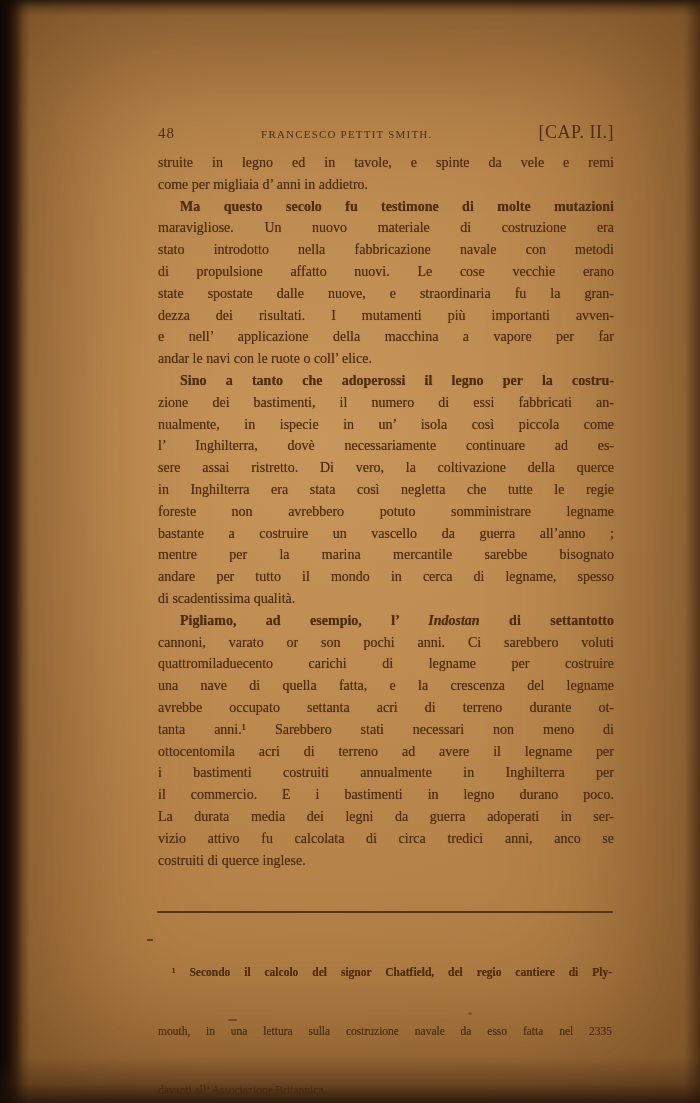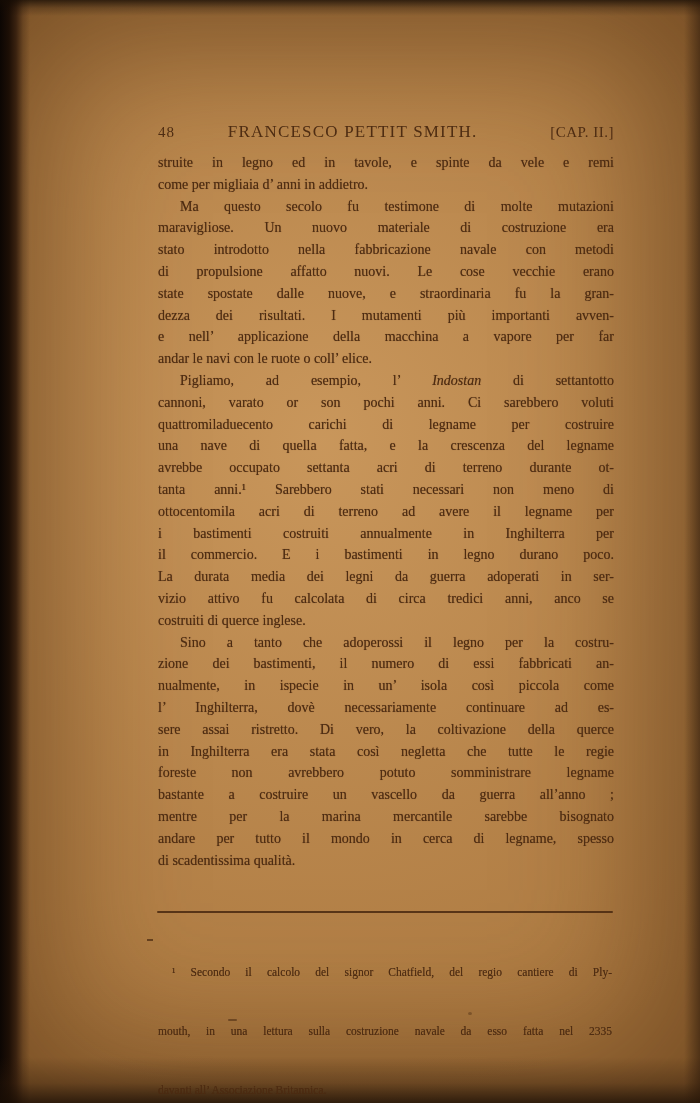--- a/index.html
+++ b/index.html
@@ -28,34 +28,34 @@
   }
   .edge-right{
     position:absolute;right:0;top:0;bottom:0;width:16px;
     background:linear-gradient(270deg,rgba(40,22,8,0.55) 0px,rgba(40,22,8,0) 16px);
   }
   .header{
     position:absolute;left:158px;top:122px;width:456px;
     display:flex;justify-content:space-between;align-items:baseline;
   }
   .page-num{font-size:15px;letter-spacing:1px;}
-  .running-title{font-size:17px;letter-spacing:1.2px;transform:translateX(-10px);}
-  .chapter{font-size:15px;letter-spacing:0.5px;}
+  .running-title{font-size:11px;letter-spacing:1.2px;transform:translateX(-10px);}
+  .chapter{font-size:18px;letter-spacing:0.5px;}
   .body-text{
     position:absolute;left:158px;top:152px;width:456px;
     font-size:14px;line-height:21.8px;
     text-shadow:0 0 0.7px rgba(60,30,10,0.55);
   }
   .para{margin:0;}
   .line{
     text-align:justify;text-align-last:justify;
     overflow:hidden;max-height:22px;white-space:normal;
   }
   .line.last{text-align-last:left;}
-  .line.first{text-indent:22px;}
+  .line.first{text-indent:22px;font-weight:bold;}
   .footnote-rule{
     position:absolute;left:157px;top:911px;width:456px;height:2px;
     background:#4e2c12;border-radius:1px;opacity:0.9;
   }
   .footnote{
     position:absolute;left:158px;top:921px;width:454px;
     font-size:11.5px;line-height:13.8px;
     text-shadow:0 0 0.5px rgba(60,30,10,0.5);
   }
   .footnote .line{max-height:14px;margin-top:45px;}
@@ -91,45 +91,45 @@
         <div class="line first">Ma questo secolo fu testimone di molte mutazioni</div>
         <div class="line">maravigliose. Un nuovo materiale di costruzione era</div>
         <div class="line">stato introdotto nella fabbricazione navale con metodi</div>
         <div class="line">di propulsione affatto nuovi. Le cose vecchie erano</div>
         <div class="line">state spostate dalle nuove, e straordinaria fu la gran-</div>
         <div class="line">dezza dei risultati. I mutamenti più importanti avven-</div>
         <div class="line">e nell’ applicazione della macchina a vapore per far</div>
         <div class="line last">andar le navi con le ruote o coll’ elice.</div>
       </div>
       <div class="para">
+        <div class="line first">Sino a tanto che adoperossi il legno per la costru-</div>
+        <div class="line">zione dei bastimenti, il numero di essi fabbricati an-</div>
+        <div class="line">nualmente, in ispecie in un’ isola così piccola come</div>
+        <div class="line">l’ Inghilterra, dovè necessariamente continuare ad es-</div>
+        <div class="line">sere assai ristretto. Di vero, la coltivazione della querce</div>
+        <div class="line">in Inghilterra era stata così negletta che tutte le regie</div>
+        <div class="line">foreste non avrebbero potuto somministrare legname</div>
+        <div class="line">bastante a costruire un vascello da guerra all’anno ;</div>
+        <div class="line">mentre per la marina mercantile sarebbe bisognato</div>
+        <div class="line">andare per tutto il mondo in cerca di legname, spesso</div>
+        <div class="line last">di scadentissima qualità.</div>
+      </div>
+      <div class="para">
         <div class="line first">Pigliamo, ad esempio, l’ <i>Indostan</i> di settantotto</div>
         <div class="line">cannoni, varato or son pochi anni. Ci sarebbero voluti</div>
         <div class="line">quattromiladuecento carichi di legname per costruire</div>
         <div class="line">una nave di quella fatta, e la crescenza del legname</div>
         <div class="line">avrebbe occupato settanta acri di terreno durante ot-</div>
         <div class="line">tanta anni.¹ Sarebbero stati necessari non meno di</div>
         <div class="line">ottocentomila acri di terreno ad avere il legname per</div>
         <div class="line">i bastimenti costruiti annualmente in Inghilterra per</div>
         <div class="line">il commercio. E i bastimenti in legno durano poco.</div>
         <div class="line">La durata media dei legni da guerra adoperati in ser-</div>
         <div class="line">vizio attivo fu calcolata di circa tredici anni, anco se</div>
         <div class="line last">costruiti di querce inglese.</div>
-      </div>
-      <div class="para">
-        <div class="line first">Sino a tanto che adoperossi il legno per la costru-</div>
-        <div class="line">zione dei bastimenti, il numero di essi fabbricati an-</div>
-        <div class="line">nualmente, in ispecie in un’ isola così piccola come</div>
-        <div class="line">l’ Inghilterra, dovè necessariamente continuare ad es-</div>
-        <div class="line">sere assai ristretto. Di vero, la coltivazione della querce</div>
-        <div class="line">in Inghilterra era stata così negletta che tutte le regie</div>
-        <div class="line">foreste non avrebbero potuto somministrare legname</div>
-        <div class="line">bastante a costruire un vascello da guerra all’anno ;</div>
-        <div class="line">mentre per la marina mercantile sarebbe bisognato</div>
-        <div class="line">andare per tutto il mondo in cerca di legname, spesso</div>
-        <div class="line last">di scadentissima qualità.</div>
       </div>
     </div>
 
   <div class="footnote-rule"></div>
   <div class="margin-dash"></div>
   <div class="footnote">
       <div class="line first">¹ Secondo il calcolo del signor Chatfield, del regio cantiere di Ply-</div>
       <div class="line">mouth, in una lettura sulla costruzione navale da esso fatta nel 2335</div>
       <div class="line last">davanti all’ Associazione Britannica.</div>
     </div>

